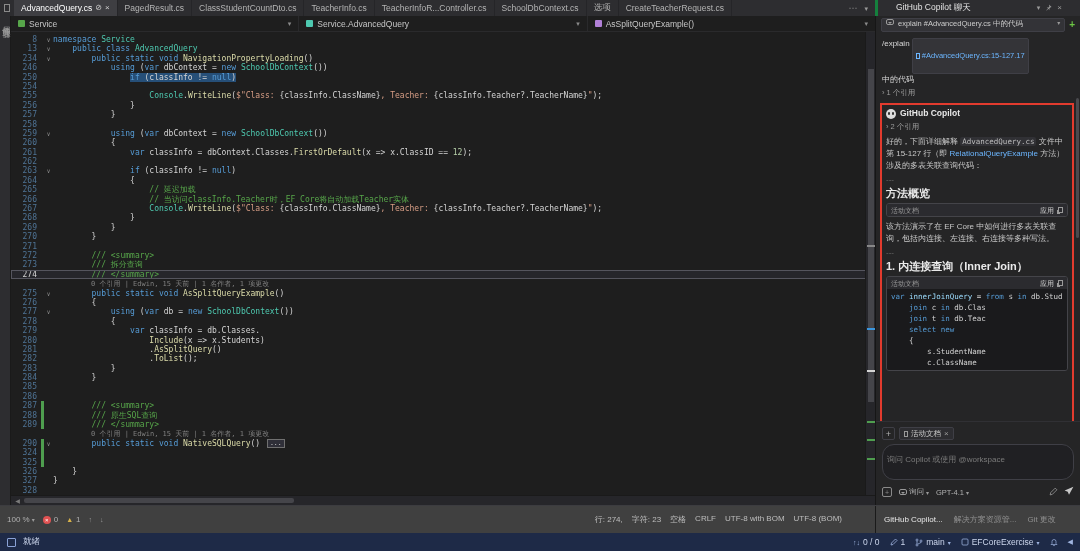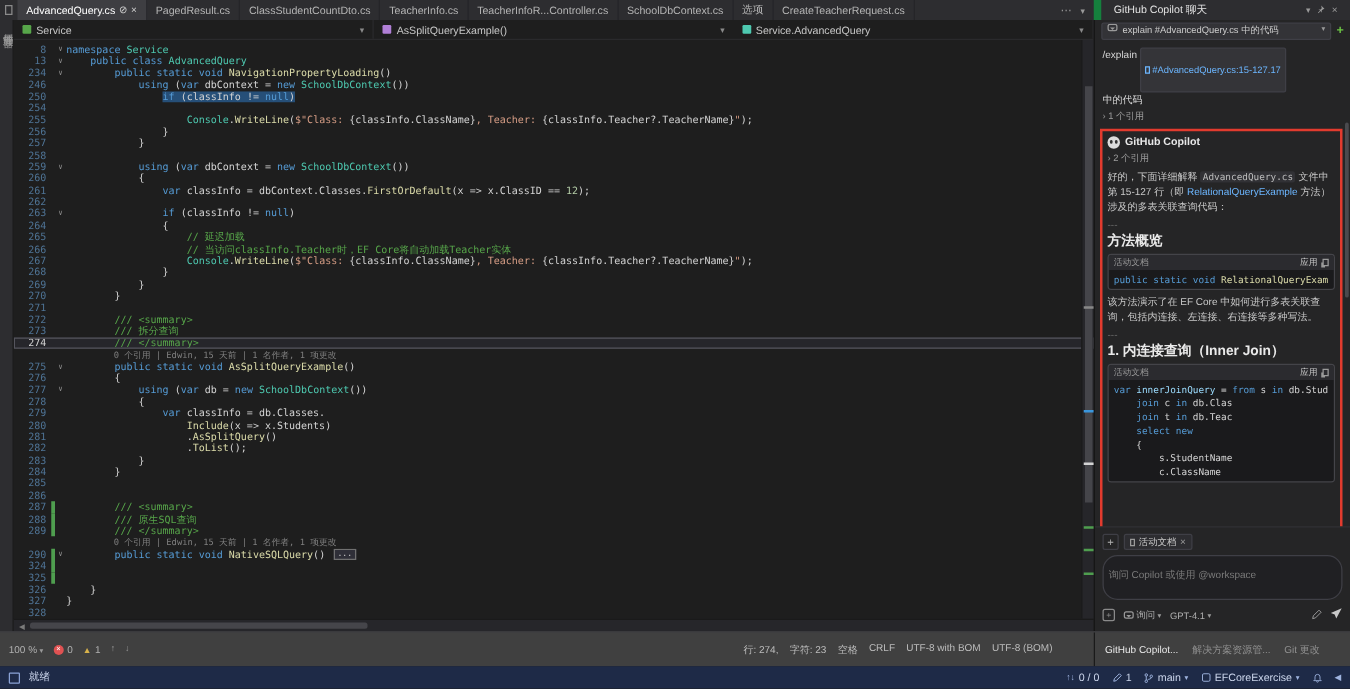--- a/index.html
+++ b/index.html
@@ -11,22 +11,22 @@
   .row-top{height:16px;display:flex;background:#2d2d30;flex:none}
   .tabstrip{flex:1;display:flex;align-items:stretch;overflow:hidden}
   .doc-icon{width:14px;display:flex;align-items:center;justify-content:center}
   .doc-icon i{display:block;width:6px;height:8px;border:1px solid #8a8a8a}
   .tab{display:flex;align-items:center;gap:3px;padding:0 7px;font-size:8.5px;color:#b4b4b4;
     border-right:1px solid #252528;white-space:nowrap;cursor:default}
   .tab.active{background:#3e3e42;color:#fff}
   .tab .tpin,.tab .tclose{font-size:8px;color:#cfcfcf;line-height:8px}
   .tabstrip-extra{display:flex;align-items:center;gap:7px;padding:0 7px;color:#9a9a9a;font-size:9px;margin-left:auto}
   .chev-down::after{content:"▾";font-size:7px;color:#9a9a9a}
-  .copilot-header{width:205px;flex:none;background:#2d2d30;border-left:6px solid #15803d;
-    display:flex;align-items:center;gap:5px;padding:0 10px}
+  .copilot-header{width:205px;flex:none;background:#2d2d30;border-left:3px solid #15803d;
+    display:flex;align-items:center;gap:5px;padding:0 18px}
   .ph-title{flex:1;font-size:8.5px;color:#e2e2e2;white-space:nowrap;overflow:hidden}
   .ph-ico{color:#9a9a9a;font-size:8px;line-height:8px}
 
   
   .row-main{flex:1;display:flex;min-height:0}
   .left-strip{width:11px;flex:none;background:#2d2d30;border-right:1px solid #1a1a1a;display:flex;justify-content:center}
   .vtab{writing-mode:vertical-rl;font-size:8px;color:#9a9a9a;margin-top:4px;letter-spacing:1px}
 
   .editor-col{flex:1;min-width:0;display:flex;flex-direction:column;background:#1e1e1e}
   .breadcrumb{height:16px;flex:none;display:flex;background:#1e1e1e;border-bottom:1px solid #2a2a2c;font-size:8.5px}
@@ -192,28 +192,28 @@
       <span class="vtab">属性管理器</span>
     </div>
 
     <div class="editor-col">
       <div class="breadcrumb">
         <div class="bc-seg">
           <span class="bc-icon green"></span>
           <span>Service</span>
           <span class="bc-chev">▾</span>
         </div>
+        <div class="bc-seg">
+          <span class="bc-icon teal"></span>
+          <span>Service.AdvancedQuery</span>
+          <span class="bc-chev">▾</span>
+        </div>
         <div class="bc-seg" style="border-right:none">
           <span class="bc-icon purple"></span>
           <span>AsSplitQueryExample()</span>
-          <span class="bc-chev">▾</span>
-        </div>
-        <div class="bc-seg">
-          <span class="bc-icon teal"></span>
-          <span>Service.AdvancedQuery</span>
           <span class="bc-chev">▾</span>
         </div>
       </div>
 
       <div class="code-wrap">
         <div>
             <div class="line"><span class="lnum">8</span><span class="chgbar"></span><span class="foldc">∨</span><span class="ltext"><span class="tok-k">namespace </span><span class="tok-t">Service</span></span></div>
             <div class="line"><span class="lnum">13</span><span class="chgbar"></span><span class="foldc">∨</span><span class="ltext"><span>    </span><span class="tok-k">public class </span><span class="tok-t">AdvancedQuery</span></span></div>
             <div class="line"><span class="lnum">234</span><span class="chgbar"></span><span class="foldc">∨</span><span class="ltext"><span>        </span><span class="tok-k">public static void </span><span class="tok-m">NavigationPropertyLoading</span><span class="tok-p">()</span></span></div>
             <div class="line"><span class="lnum">246</span><span class="chgbar"></span><span class="foldc"></span><span class="ltext"><span>            </span><span class="tok-k">using</span><span class="tok-p"> (</span><span class="tok-k">var</span><span class="tok-p"> dbContext = </span><span class="tok-k">new</span><span class="tok-p"> </span><span class="tok-t">SchoolDbContext</span><span class="tok-p">())</span></span></div>
@@ -316,21 +316,20 @@
           <div class="sep">---</div>
           <div class="h3">方法概览</div>
           <div class="codecard">
             <div class="cc-head">
               <span>活动文档</span>
               <span class="cc-actions">
                 <span>应用</span>
                 <span class="copy-icon"></span>
               </span>
             </div>
-            <div class="cc-body"><div><span class="tok-k">public static void </span><span class="tok-m">RelationalQueryExam</span></div></div>
           </div>
           <p class="ptext">该方法演示了在 EF Core 中如何进行多表关联查询，包括内连接、左连接、右连接等多种写法。</p>
           <div class="sep">---</div>
           <div class="h3">1. 内连接查询（Inner Join）</div>
           <div class="codecard">
             <div class="cc-head">
               <span>活动文档</span>
               <span class="cc-actions">
                 <span>应用</span>
                 <span class="copy-icon"></span>

